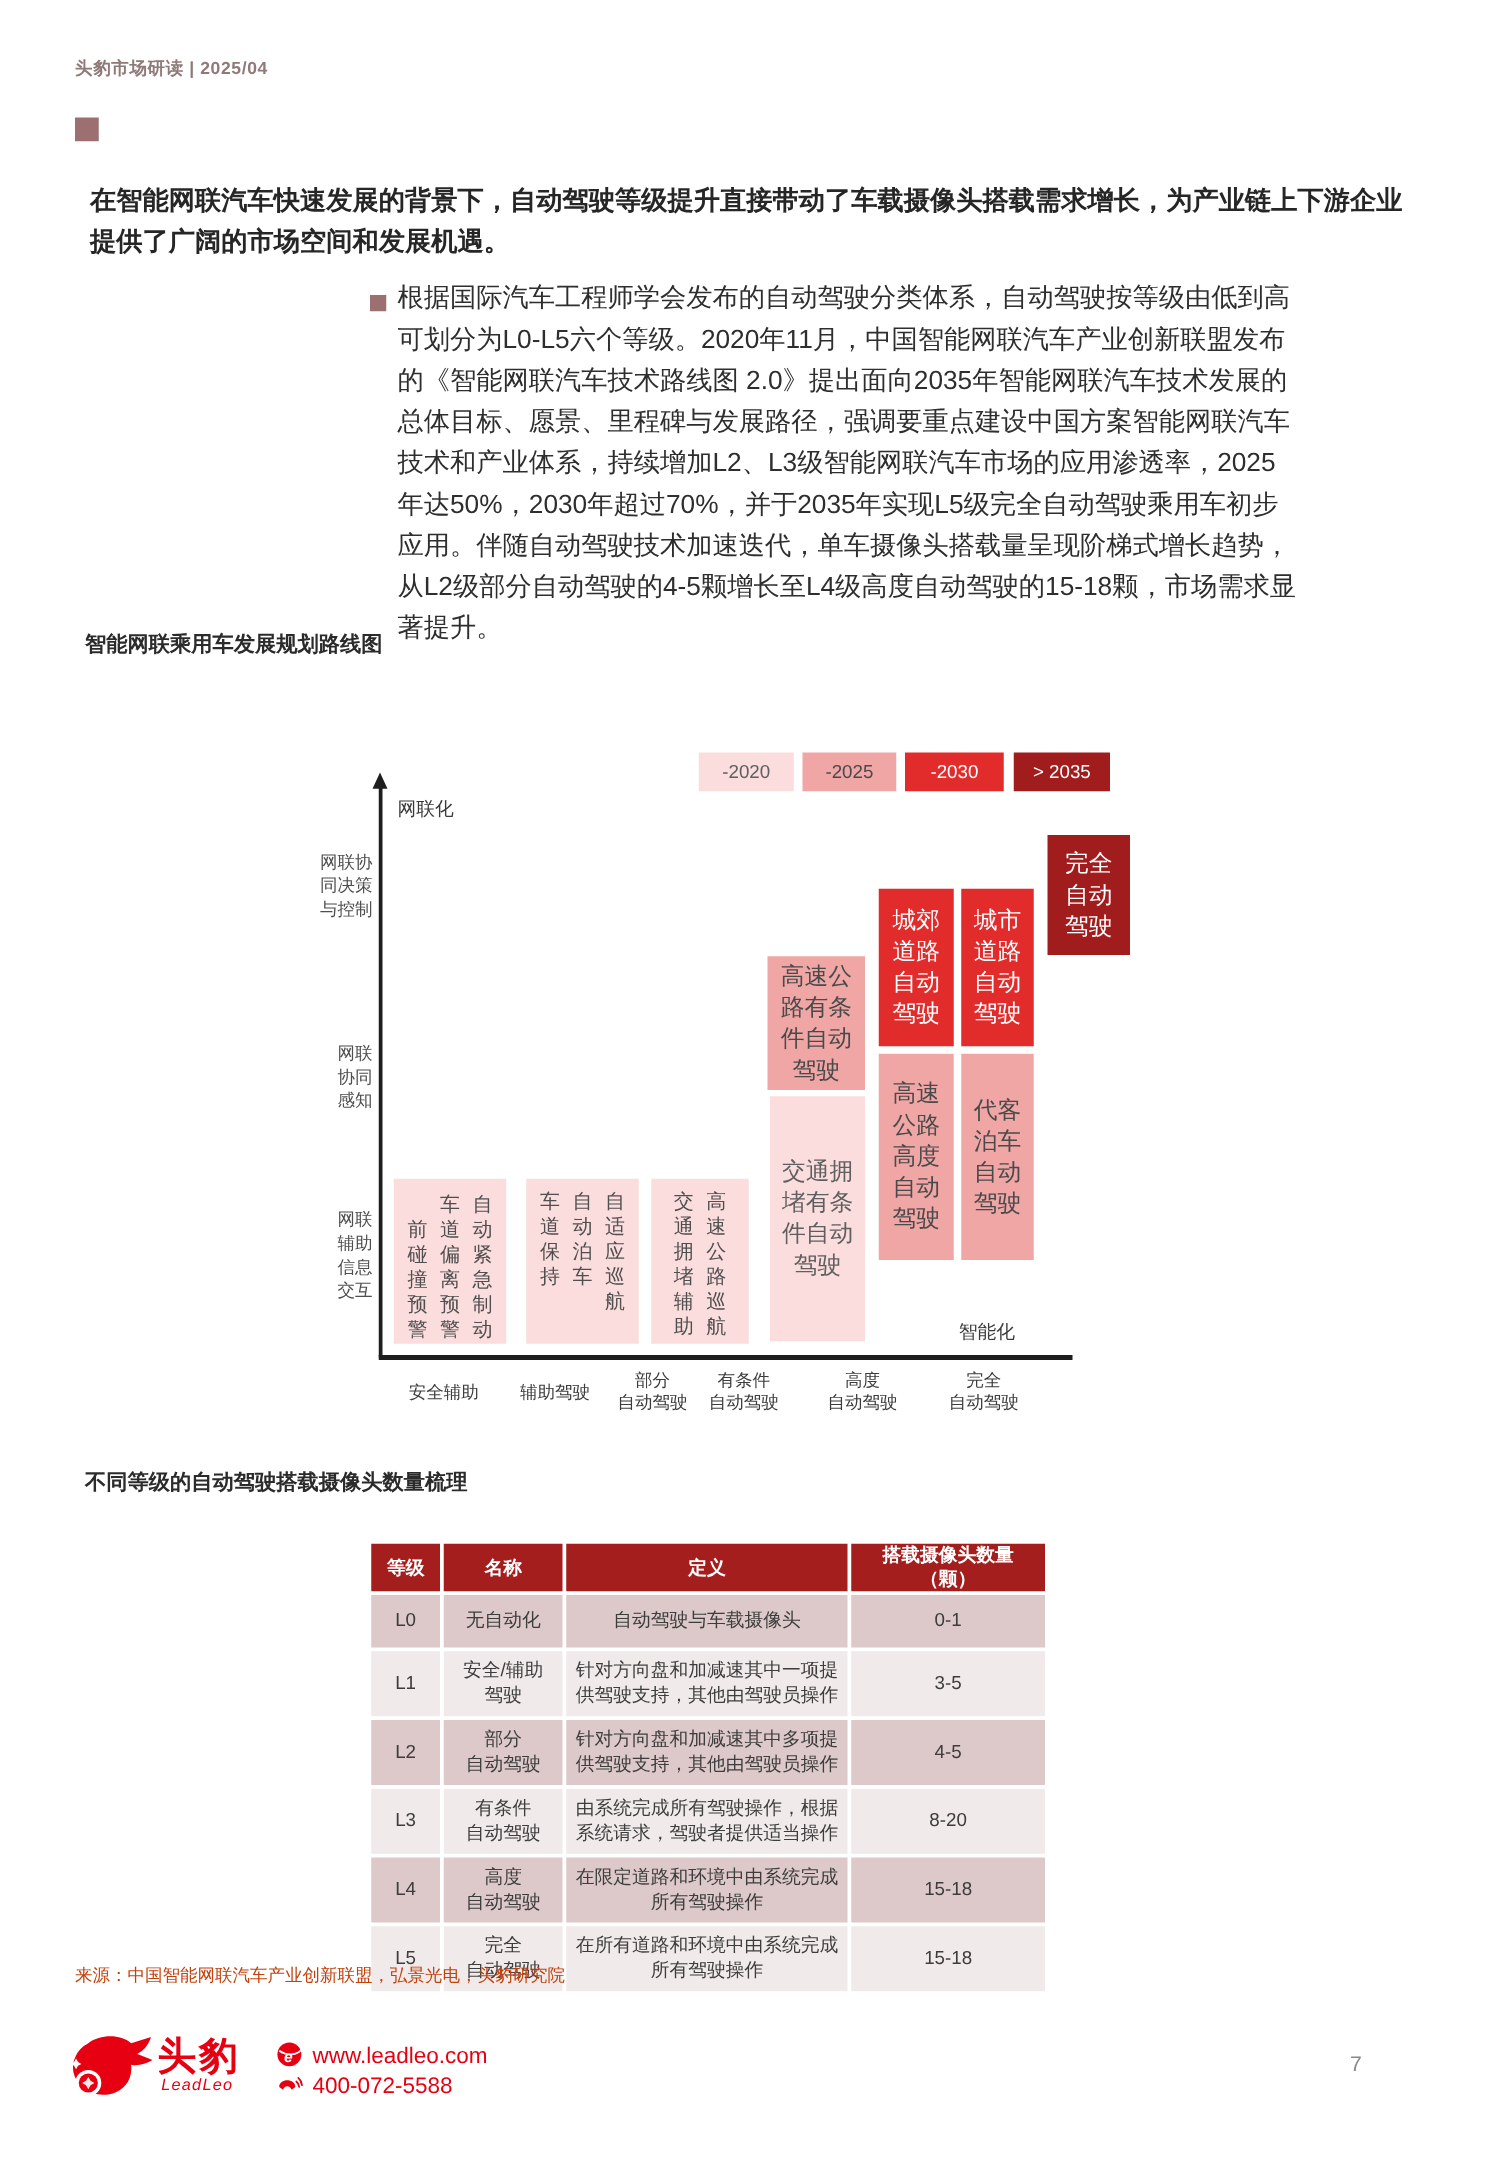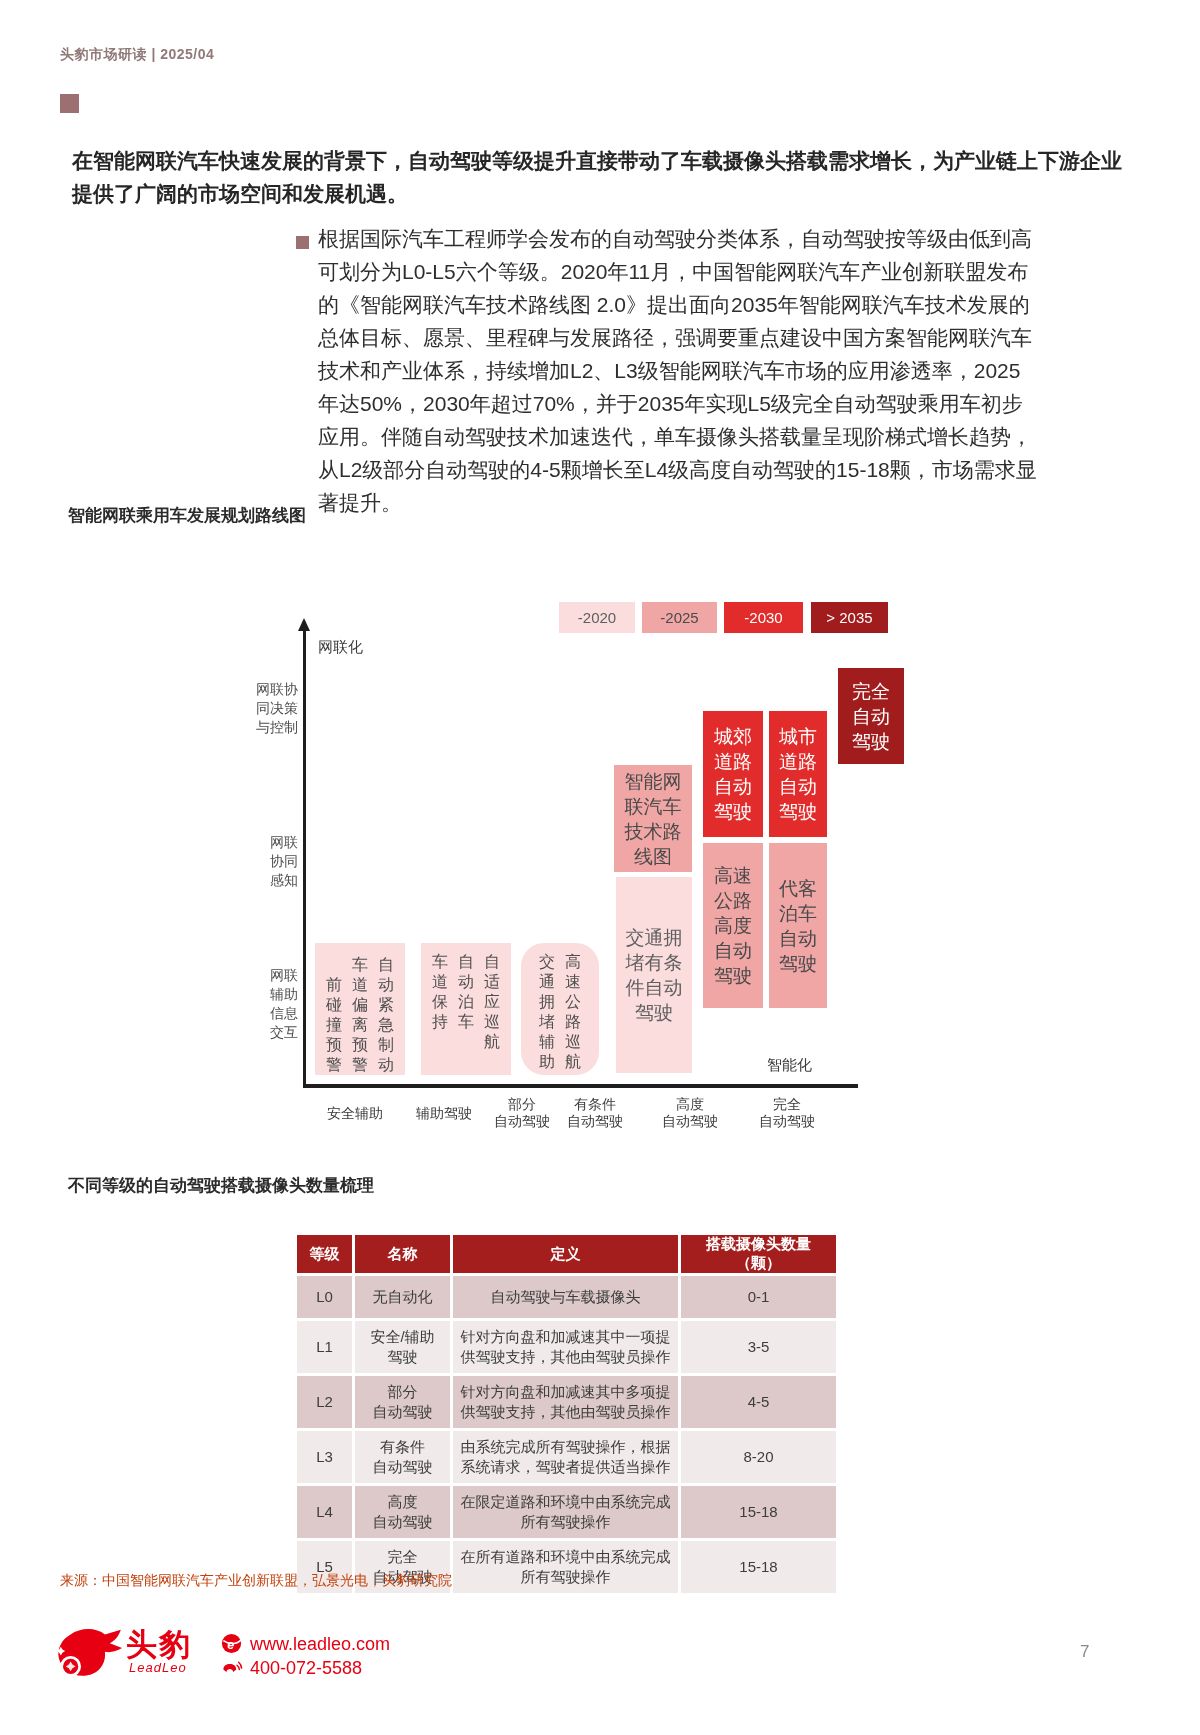--- a/index.html
+++ b/index.html
@@ -117,30 +117,30 @@
   <div class="vbox c2020" style="left:315px;top:943px;width:90px;height:132px;align-items:flex-end;">
     <span>前碰撞预警</span>
     <span>车道偏离预警</span>
     <span>自动紧急制动</span>
   </div>
   <div class="vbox c2020" style="left:421px;top:943px;width:90px;height:132px;">
     <span>车道保持</span>
     <span>自动泊车</span>
     <span>自适应巡航</span>
   </div>
-  <div class="vbox c2020" style="left:521px;top:943px;width:78px;height:132px;border-radius:23px;">
+  <div class="vbox c2020" style="left:521px;top:943px;width:78px;height:132px;">
     <span>交通拥堵辅助</span>
     <span>高速公路巡航</span>
   </div>
 
   <div class="rbox c2020" style="left:616px;top:877px;width:76px;height:196px;">
     <span class="w3">交通拥堵有条件自动驾驶</span>
   </div>
   <div class="rbox c2025" style="left:614px;top:765px;width:78px;height:107px;">
-    <span class="w3">智能网联汽车技术路线图</span>
+    <span class="w3">高速公路有条件自动驾驶</span>
   </div>
   <div class="rbox c2030" style="left:703px;top:711px;width:60px;height:126px;">
     <span class="w2">城郊道路自动驾驶</span>
   </div>
   <div class="rbox c2030" style="left:769px;top:711px;width:58px;height:126px;">
     <span class="w2">城市道路自动驾驶</span>
   </div>
   <div class="rbox c2025" style="left:703px;top:843px;width:60px;height:165px;">
     <span class="w2">高速公路高度自动驾驶</span>
   </div>

